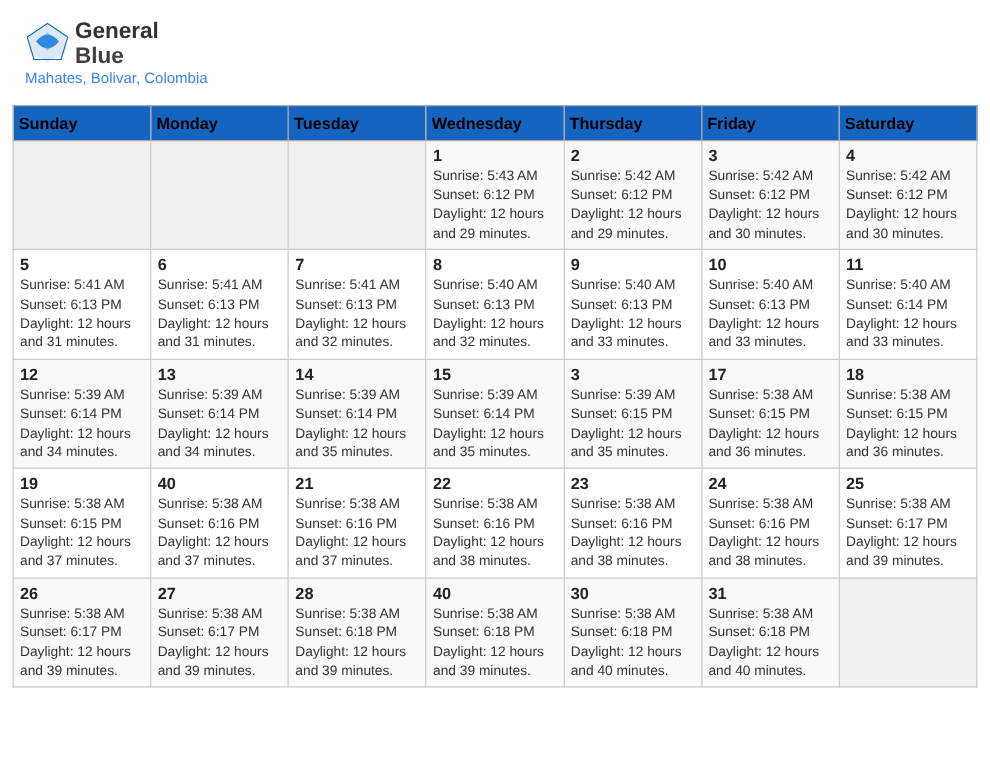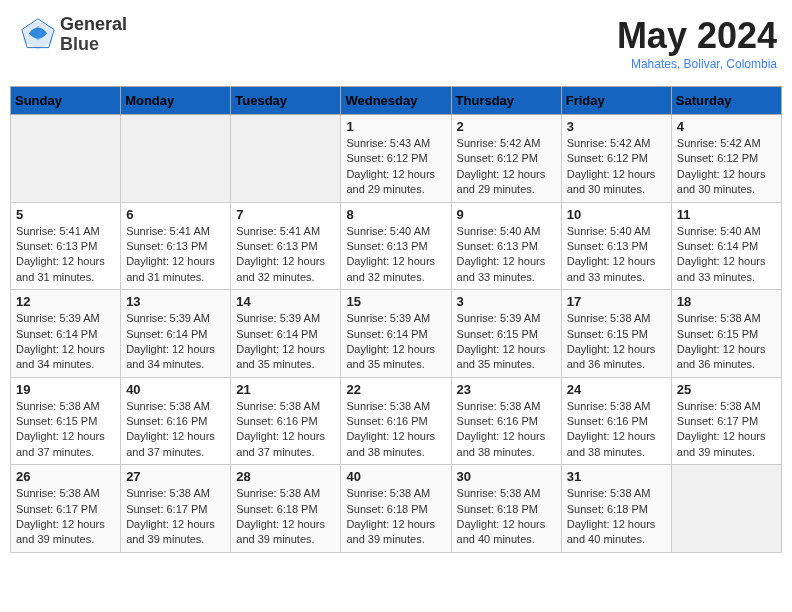--- a/index.html
+++ b/index.html
@@ -9,20 +9,21 @@
       width: 792px;
       min-height: 612px;
       padding: 10px;
     }
     .header {
       display: flex;
       justify-content: space-between;
       align-items: flex-start;
       margin-bottom: 10px;
       padding: 5px 5px 5px 10px;
+      flex-direction: column;
     }
     .logo {
       display: flex;
       align-items: center;
       gap: 4px;
     }
     .logo-text {
       font-size: 18px;
       font-weight: bold;
       line-height: 1.1;
@@ -98,21 +99,20 @@
       <polygon points="20,2 38,14 32,34 8,34 2,14" fill="none" stroke="#1565c0" stroke-width="1"></polygon>
       <path d="M10,18 Q20,6 30,18 Q20,30 10,18Z" fill="#1565c0"></path>
       <path d="M20,10 L30,18 L20,26 L10,18 Z" fill="#42a5f5" opacity="0.6"></path>
     </svg>
     <div class="logo-text">
       <div class="logo-general">General</div>
       <div class="logo-blue">Blue</div>
     </div>
   </div>
   <div class="title-block">
-    <div class="month-year">May 2024</div>
     <div class="location">Mahates, Bolivar, Colombia</div>
   </div>
 </div>
 
 <table class="calendar">
   <thead>
     <tr>
     <th>Sunday</th>
         <th>Monday</th>
         <th>Tuesday</th>

